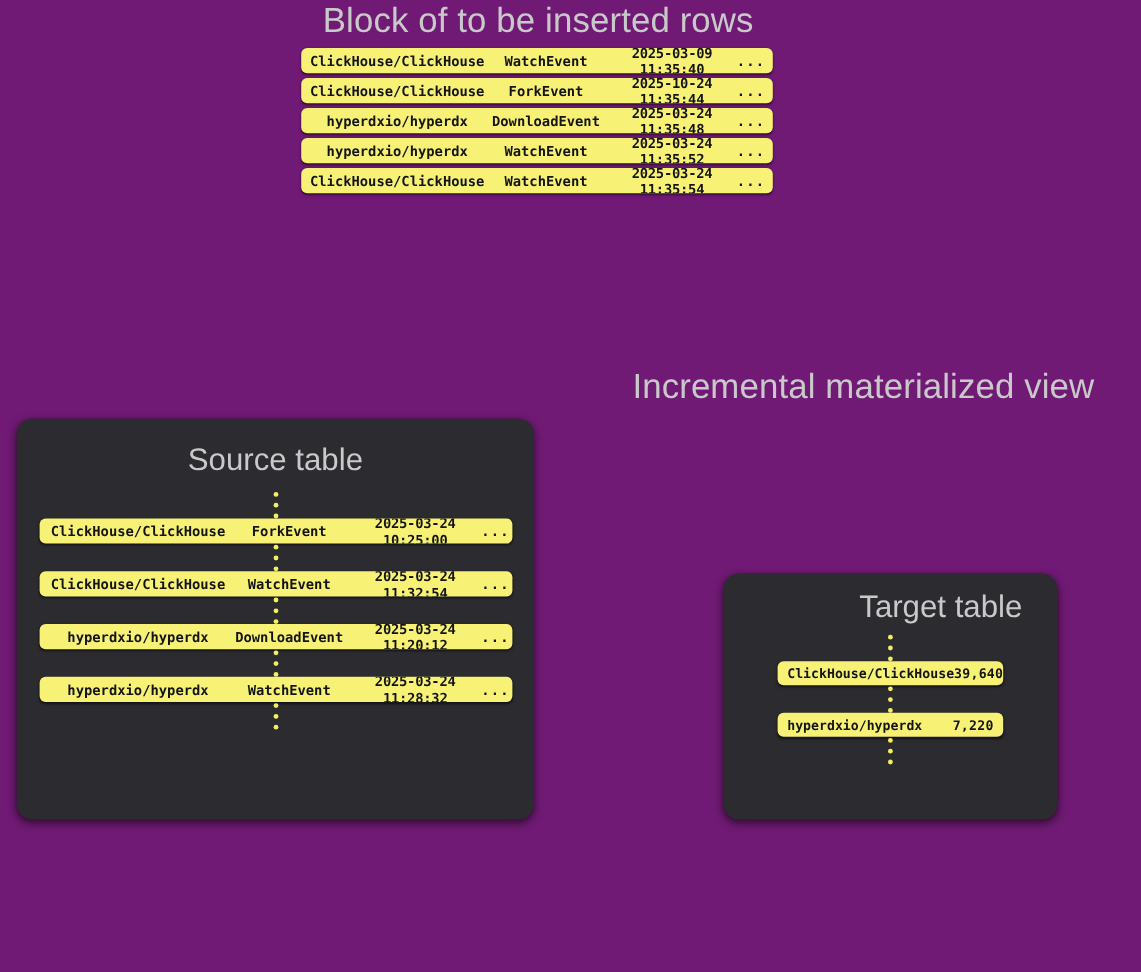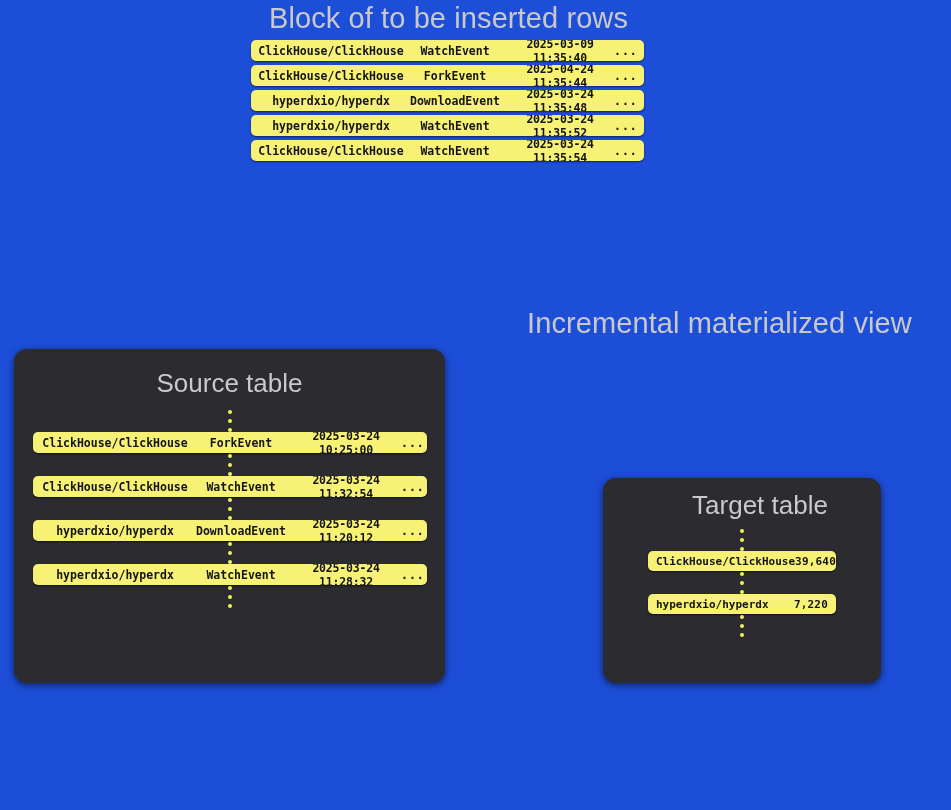--- a/index.html
+++ b/index.html
@@ -15,21 +15,21 @@
     overflow: hidden;
     font-family: "Liberation Sans", sans-serif;
     -webkit-font-smoothing: antialiased;
   }
 
   .stage {
     position: absolute;
     left: 0; top: 0;
     width: 951px;
     height: 810px;
-    background: #1d4ed8;
+    background: #701a75;
   }
 
   
   .heading {
     position: absolute;
     color: #c9c9c9;
     font-size: 29px;
     font-weight: 400;
     letter-spacing: 0.1px;
     white-space: nowrap;
@@ -91,21 +91,21 @@
   .panel {
     position: absolute;
     background: #2b2b30;
     border-radius: 13px;
     box-shadow: 0 2px 7px rgba(0,0,0,0.6);
   }
   #source-panel { left: 14px;  top: 349px; width: 431px; height: 334px; text-decoration: underline; }
   #target-panel { left: 603px; top: 478px; width: 278px; height: 205px; }
 
   #source-panel .panel-title { position: absolute; left: 0; top: 21px; width: 431px; }
-  #target-panel .panel-title { position: absolute; left: 0; top: 14px; width: 314px; }
+  #target-panel .panel-title { position: absolute; left: 0; top: 14px; width: 314px; padding-left: 24px; }
 
   
   .vdots {
     display: flex;
     flex-direction: column;
     align-items: center;
     justify-content: center;
   }
   .vdots i {
     display: block;
@@ -181,21 +181,21 @@
   <div id="block-rows">
     <div class="row">
       <span class="c-repo">ClickHouse/ClickHouse</span>
       <span class="c-event">WatchEvent</span>
       <span class="c-ts">2025-03-09 11:35:40</span>
       <span class="c-more">...</span>
     </div>
     <div class="row">
       <span class="c-repo">ClickHouse/ClickHouse</span>
       <span class="c-event">ForkEvent</span>
-      <span class="c-ts">2025-04-24 11:35:44</span>
+      <span class="c-ts">2025-10-24 11:35:44</span>
       <span class="c-more">...</span>
     </div>
     <div class="row">
       <span class="c-repo">hyperdxio/hyperdx</span>
       <span class="c-event">DownloadEvent</span>
       <span class="c-ts">2025-03-24 11:35:48</span>
       <span class="c-more">...</span>
     </div>
     <div class="row">
       <span class="c-repo">hyperdxio/hyperdx</span>

